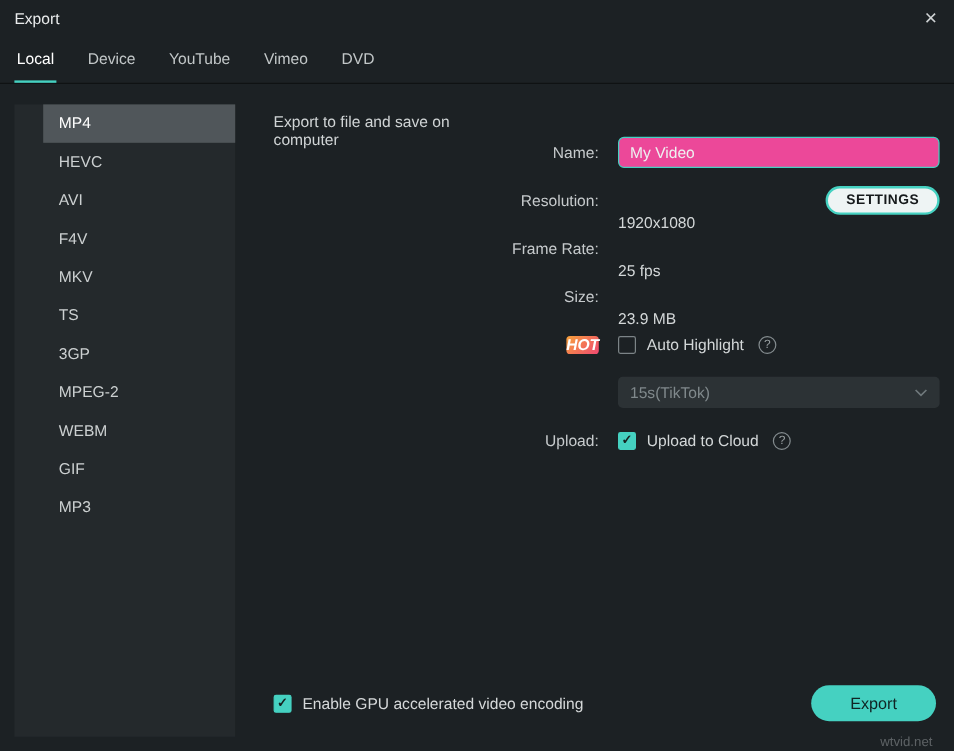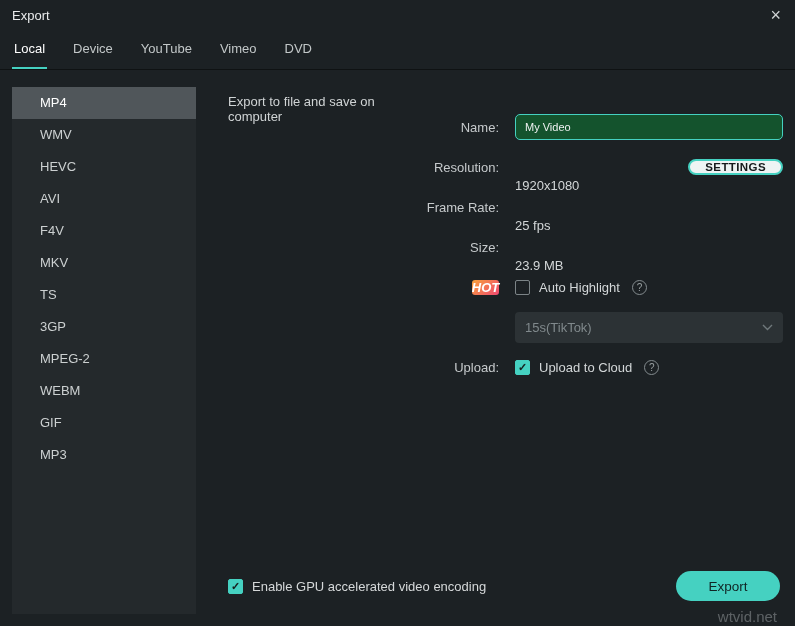--- a/index.html
+++ b/index.html
@@ -19,70 +19,70 @@
   .close { font-size: 18px; color: #cfd3d4; line-height: 1; cursor: default; }
 
   
   .tabs { height: 40px; display: flex; align-items: stretch; padding-left: 12px; gap: 24px; border-bottom: 1px solid #0f1213; }
   .tab { display: flex; align-items: center; color: #c2c7c8; border-bottom: 2px solid transparent; padding: 0 2px; cursor: default; }
   .tab.active { color: #ffffff; border-bottom-color: #45d1c1; }
 
   
   .bodyarea { position: absolute; top: 71px; left: 0; right: 0; bottom: 0; display: flex; padding: 16px 12px 12px 12px; }
   .sidebar { width: 184px; background: #24292c; flex: none; }
-  .side-item { height: 32px; line-height: 32px; padding-left: 28px; color: #ccd0d1; cursor: default; }
+  .side-item { height: 32px; line-height: 32px; padding-left: 13px; color: #ccd0d1; cursor: default; margin-left: 24px; }
   .side-item.selected { background: #50565a; color: #ffffff; }
 
   .main { flex: 1; padding: 12px 0 0 32px; position: relative; display: flex; flex-direction: row; }
   .section-head { display: flex; align-items: center; height: 20px; }
   .section-head .head-text { color: #d0d4d5; }
   .section-head .rule { flex: 1; height: 1px; background: #4a5154; margin-left: 14px; margin-right: 10px; }
 
   
   .form { margin-top: 8px; }
   .row { display: flex; align-items: center; height: 40px; }
   .row .label { width: 100px; text-align: right; color: #c6cacc; flex: none; }
   .row .control { margin-left: 16px; width: 268px; display: flex; align-items: center; position: relative; }
 
-  .text-input { width: 100%; height: 26px; background: #14532d; border: 1px solid #45d1c1; border-radius: 5px;
-                color: #eef1f1; font-family: inherit; font-size: 11px; padding: 0 9px; outline: none; }
+  .text-input { width: 100%; height: 26px; background: #ec4899; border: 1px solid #45d1c1; border-radius: 5px;
+                color: #eef1f1; font-family: inherit; font-size: 13px; padding: 0 9px; outline: none; }
 
   .path-box { width: 100%; height: 26px; background: #282e31; border: 1px solid #3c4347; border-radius: 4px;
               display: flex; align-items: center; justify-content: center; color: #c9cdce; position: relative; }
   .folder-btn { position: absolute; right: 7px; top: 50%; transform: translateY(-50%); display: flex; cursor: pointer; background: none; border: none; padding: 0; }
 
   .value { color: #d3d7d8; margin-top: 36px; }
 
-  .settings-btn { margin-left: auto; height: 16px; padding: 0 15px; border-radius: 13px; background: #eef4f4;
+  .settings-btn { margin-left: auto; height: 24px; padding: 0 15px; border-radius: 13px; background: #eef4f4;
                   color: #15191b; border: 2px solid #45d1c1; font-weight: bold; font-size: 11.5px; letter-spacing: 0.4px;
                   display: flex; align-items: center; font-family: inherit; cursor: pointer; }
 
   .hot-badge { margin-left: auto; width: 27px; height: 15px; border-radius: 3px;
                background: linear-gradient(135deg, #f7a23b, #ef4871); color: #ffffff; font-size: 13px;
                font-weight: bold; font-style: italic; display: flex; align-items: center; justify-content: center; }
 
   .checkbox { width: 15px; height: 15px; border: 1px solid #7c8487; border-radius: 2px; background: transparent;
               display: flex; align-items: center; justify-content: center; flex: none; cursor: pointer; }
   .checkbox.checked { background: #45d1c1; border-color: #45d1c1; color: #16201f; font-size: 11px; font-weight: bold; }
   .checkbox .mark { line-height: 1; }
   .cb-label { margin-left: 9px; }
   .help { width: 15px; height: 15px; border-radius: 50%; border: 1px solid #848c8f; color: #9aa1a3; font-size: 10px;
           display: flex; align-items: center; justify-content: center; margin-left: 12px; flex: none; }
 
-  .dropdown { width: 100%; height: 31px; background: #2c3235; border-radius: 4px; display: flex; align-items: center;
+  .dropdown { width: 100%; height: 26px; background: #2c3235; border-radius: 4px; display: flex; align-items: center;
               justify-content: space-between; padding: 0 10px; color: #80898c; cursor: default; gap: 36px; }
 
   
   .footer { position: absolute; left: 32px; right: 3px; bottom: 13px; display: flex; align-items: center; justify-content: space-between; }
   .gpu { display: flex; align-items: center; color: #d5d8d9; }
   .export-btn { width: 104px; height: 30px; border-radius: 16px; background: #45d1c1; color: #102524;
                 font-size: 13.5px; border: none; font-family: inherit; display: flex; align-items: center;
                 justify-content: center; cursor: pointer; }
 
-  .watermark { position: absolute; right: 18px; bottom: 1px; font-size: 15px; color: rgba(190,196,198,0.4); }
+  .watermark { position: absolute; right: 18px; bottom: 1px; font-size: 11px; color: rgba(190,196,198,0.4); }
 
   svg { display: block; }
 </style>
 </head>
 <body>
 
 <div class="titlebar">
   <span class="title">Export</span>
   <span class="close">×</span>
 </div>
@@ -92,21 +92,20 @@
   <span class="tab">Device</span>
   <span class="tab">YouTube</span>
   <span class="tab">Vimeo</span>
   <span class="tab">DVD</span>
 </div>
 
 <div class="bodyarea">
 
   <div class="sidebar">
     <div class="side-item selected">MP4</div>
-    <div class="side-item">WMV</div>
     <div class="side-item">HEVC</div>
     <div class="side-item">AVI</div>
     <div class="side-item">F4V</div>
     <div class="side-item">MKV</div>
     <div class="side-item">TS</div>
     <div class="side-item">3GP</div>
     <div class="side-item">MPEG-2</div>
     <div class="side-item">WEBM</div>
     <div class="side-item">GIF</div>
     <div class="side-item">MP3</div>

